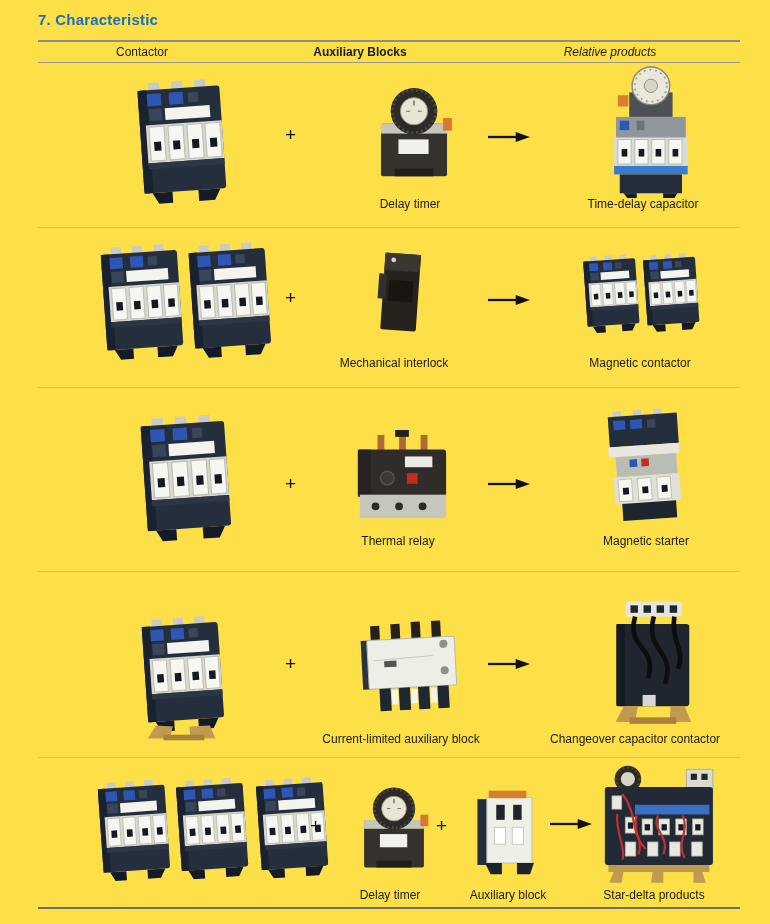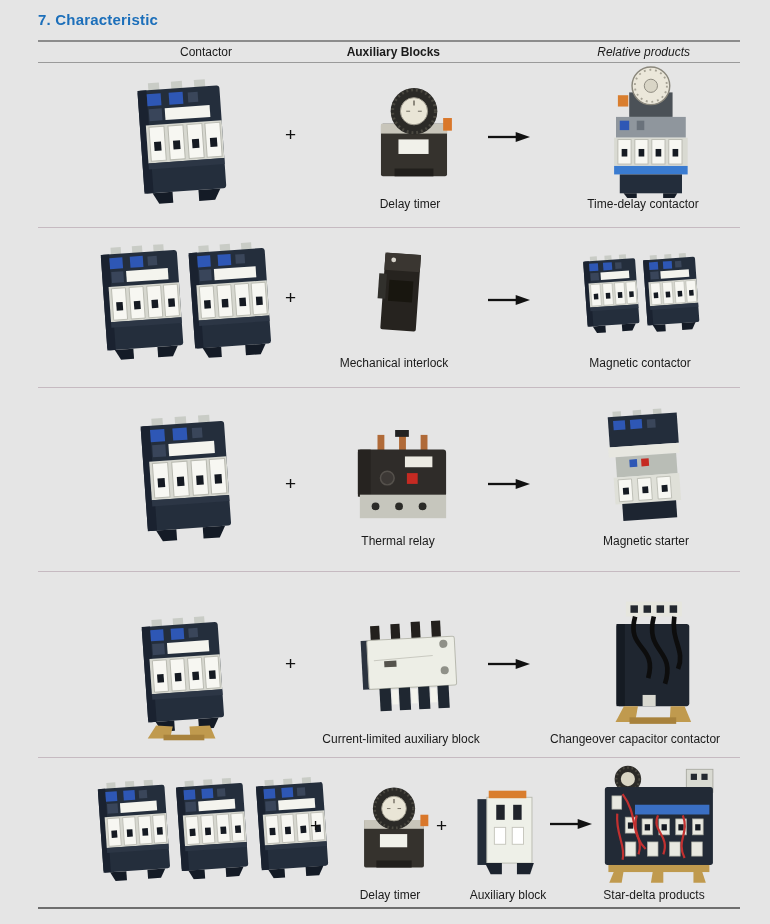--- a/index.html
+++ b/index.html
@@ -1,23 +1,23 @@
 <!DOCTYPE html>
 <html><head>
 <meta charset="utf-8">
 <style>
   html,body{margin:0;padding:0;background:#ffffff;}
   body{font-family:"Liberation Sans", sans-serif;}
-  .page{position:relative;width:770px;height:924px;background:#e5e5e5;overflow:hidden;}
+  .page{position:relative;width:770px;height:924px;background:#fde047;overflow:hidden;}
   .title{position:absolute;left:38px;top:11px;font-size:15px;font-weight:bold;color:#1c6fba;letter-spacing:.2px;}
   .rule{position:absolute;left:38px;width:702px;background:#8c8c8c;}
   .rule-top{top:40px;height:2px;}
   .rule-head{top:62px;height:1px;background:#9a9a9a;}
   .rule-bottom{top:907px;height:2px;background:#6e6e6e;}
-  .col-head{position:absolute;top:45px;font-size:12px;color:#1a1a1a;text-align:right;}
+  .col-head{position:absolute;top:45px;font-size:12px;color:#1a1a1a;text-align:center;}
   .col-head.c1{left:52px;width:180px;}
   .col-head.c2{left:280px;width:160px;font-weight:bold;}
   .col-head.c3{left:530px;width:160px;font-style:italic;}
   .row{position:absolute;left:38px;width:702px;border-bottom:1px solid #c6bac1;}
   .row1{top:63px;height:164px;}
   .row2{top:228px;height:159px;}
   .row3{top:388px;height:183px;}
   .row4{top:572px;height:185px;}
   .row5{top:758px;height:149px;border-bottom:none;}
   .img{position:absolute;}
@@ -296,21 +296,21 @@
     <svg class="img" style="left:326px;top:22px;width:100px;height:102px">
         <use href="#sym-delay-timer" width="100" height="102"></use>
       </svg>
     <div class="lbl" style="left:312px;top:134px;width:120px">Delay timer</div>
     <svg class="arrow" style="left:450px;top:68px">
         <use href="#sym-arrow" width="42" height="12"></use>
       </svg>
     <svg class="img" style="left:558px;top:3px;width:106px;height:132px">
         <use href="#sym-time-delay-contactor" width="106" height="132"></use>
       </svg>
-    <div class="lbl" style="left:535px;top:134px;width:140px">Time-delay contactor</div>
+    <div class="lbl" style="left:535px;top:134px;width:140px">Time-delay capacitor</div>
   </div>
 
   <div class="row row2">
     <svg class="img" style="left:50px;top:14px;width:198px;height:118px">
         <use href="#sym-contactor-pair" width="198" height="118"></use>
       </svg>
     <span class="plus" style="left:247px;top:60px">+</span>
     <svg class="img" style="left:328px;top:18px;width:68px;height:96px">
         <use href="#sym-mechanical-interlock" width="68" height="96"></use>
       </svg>

